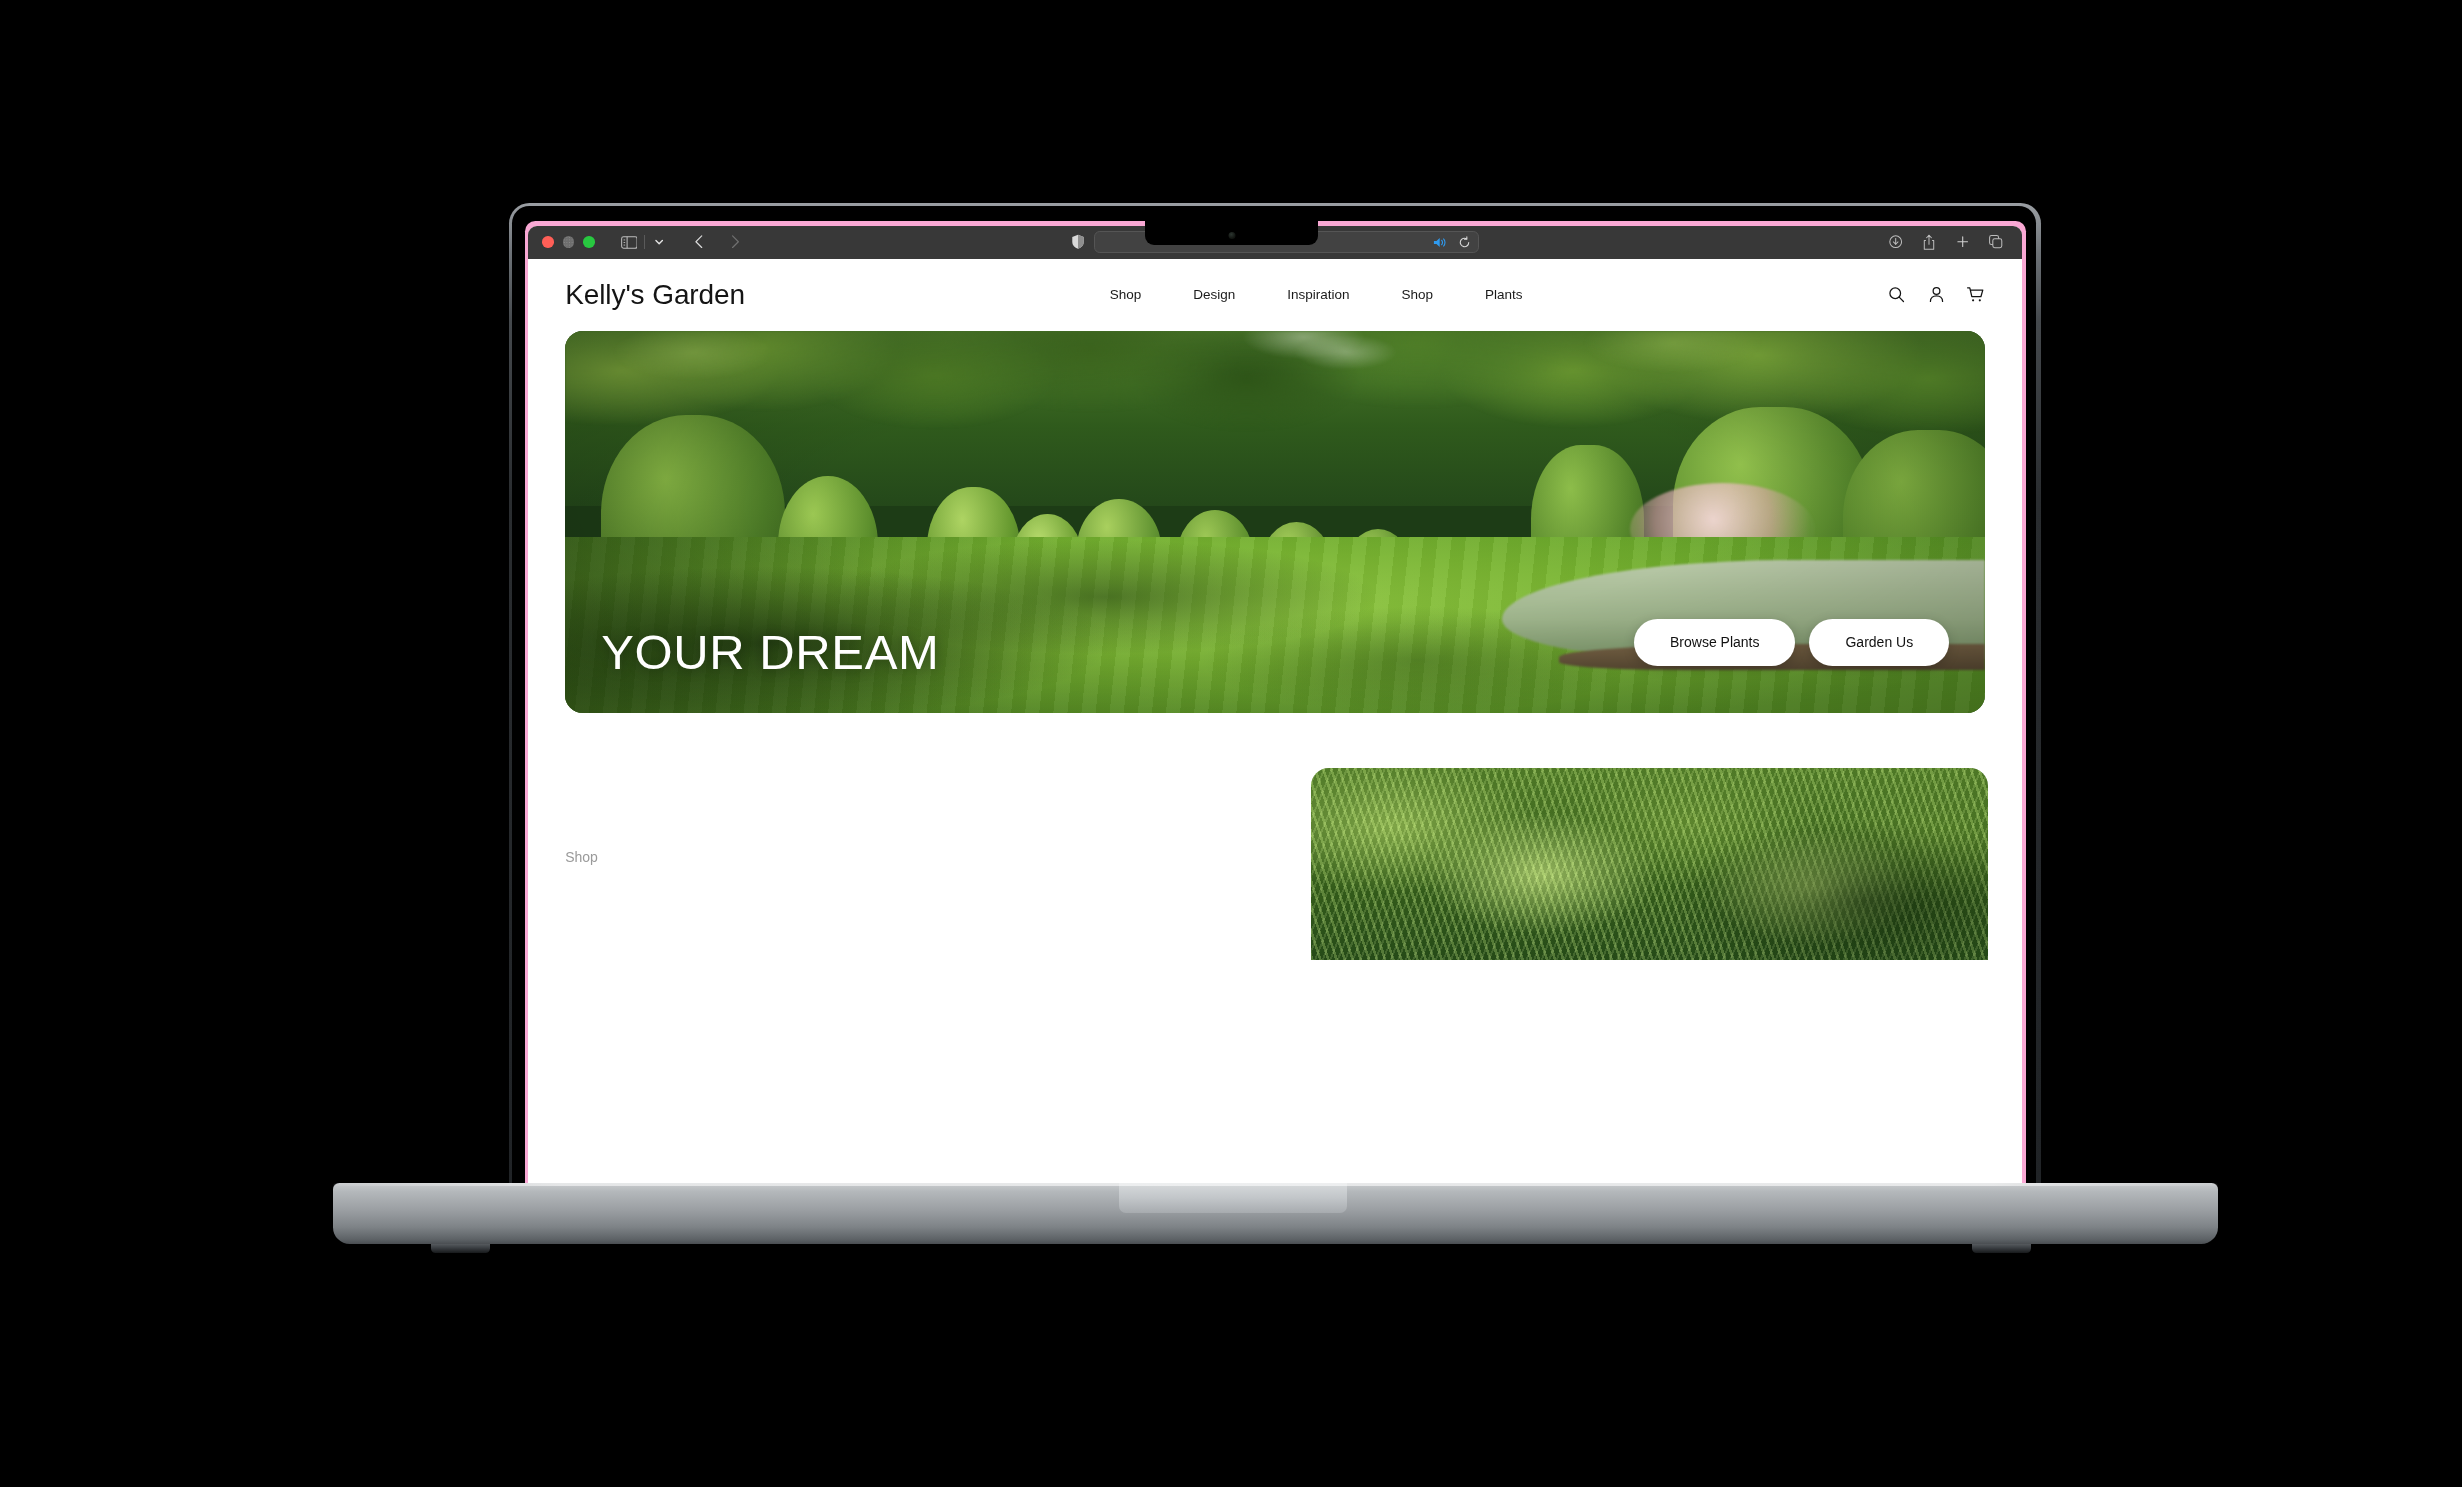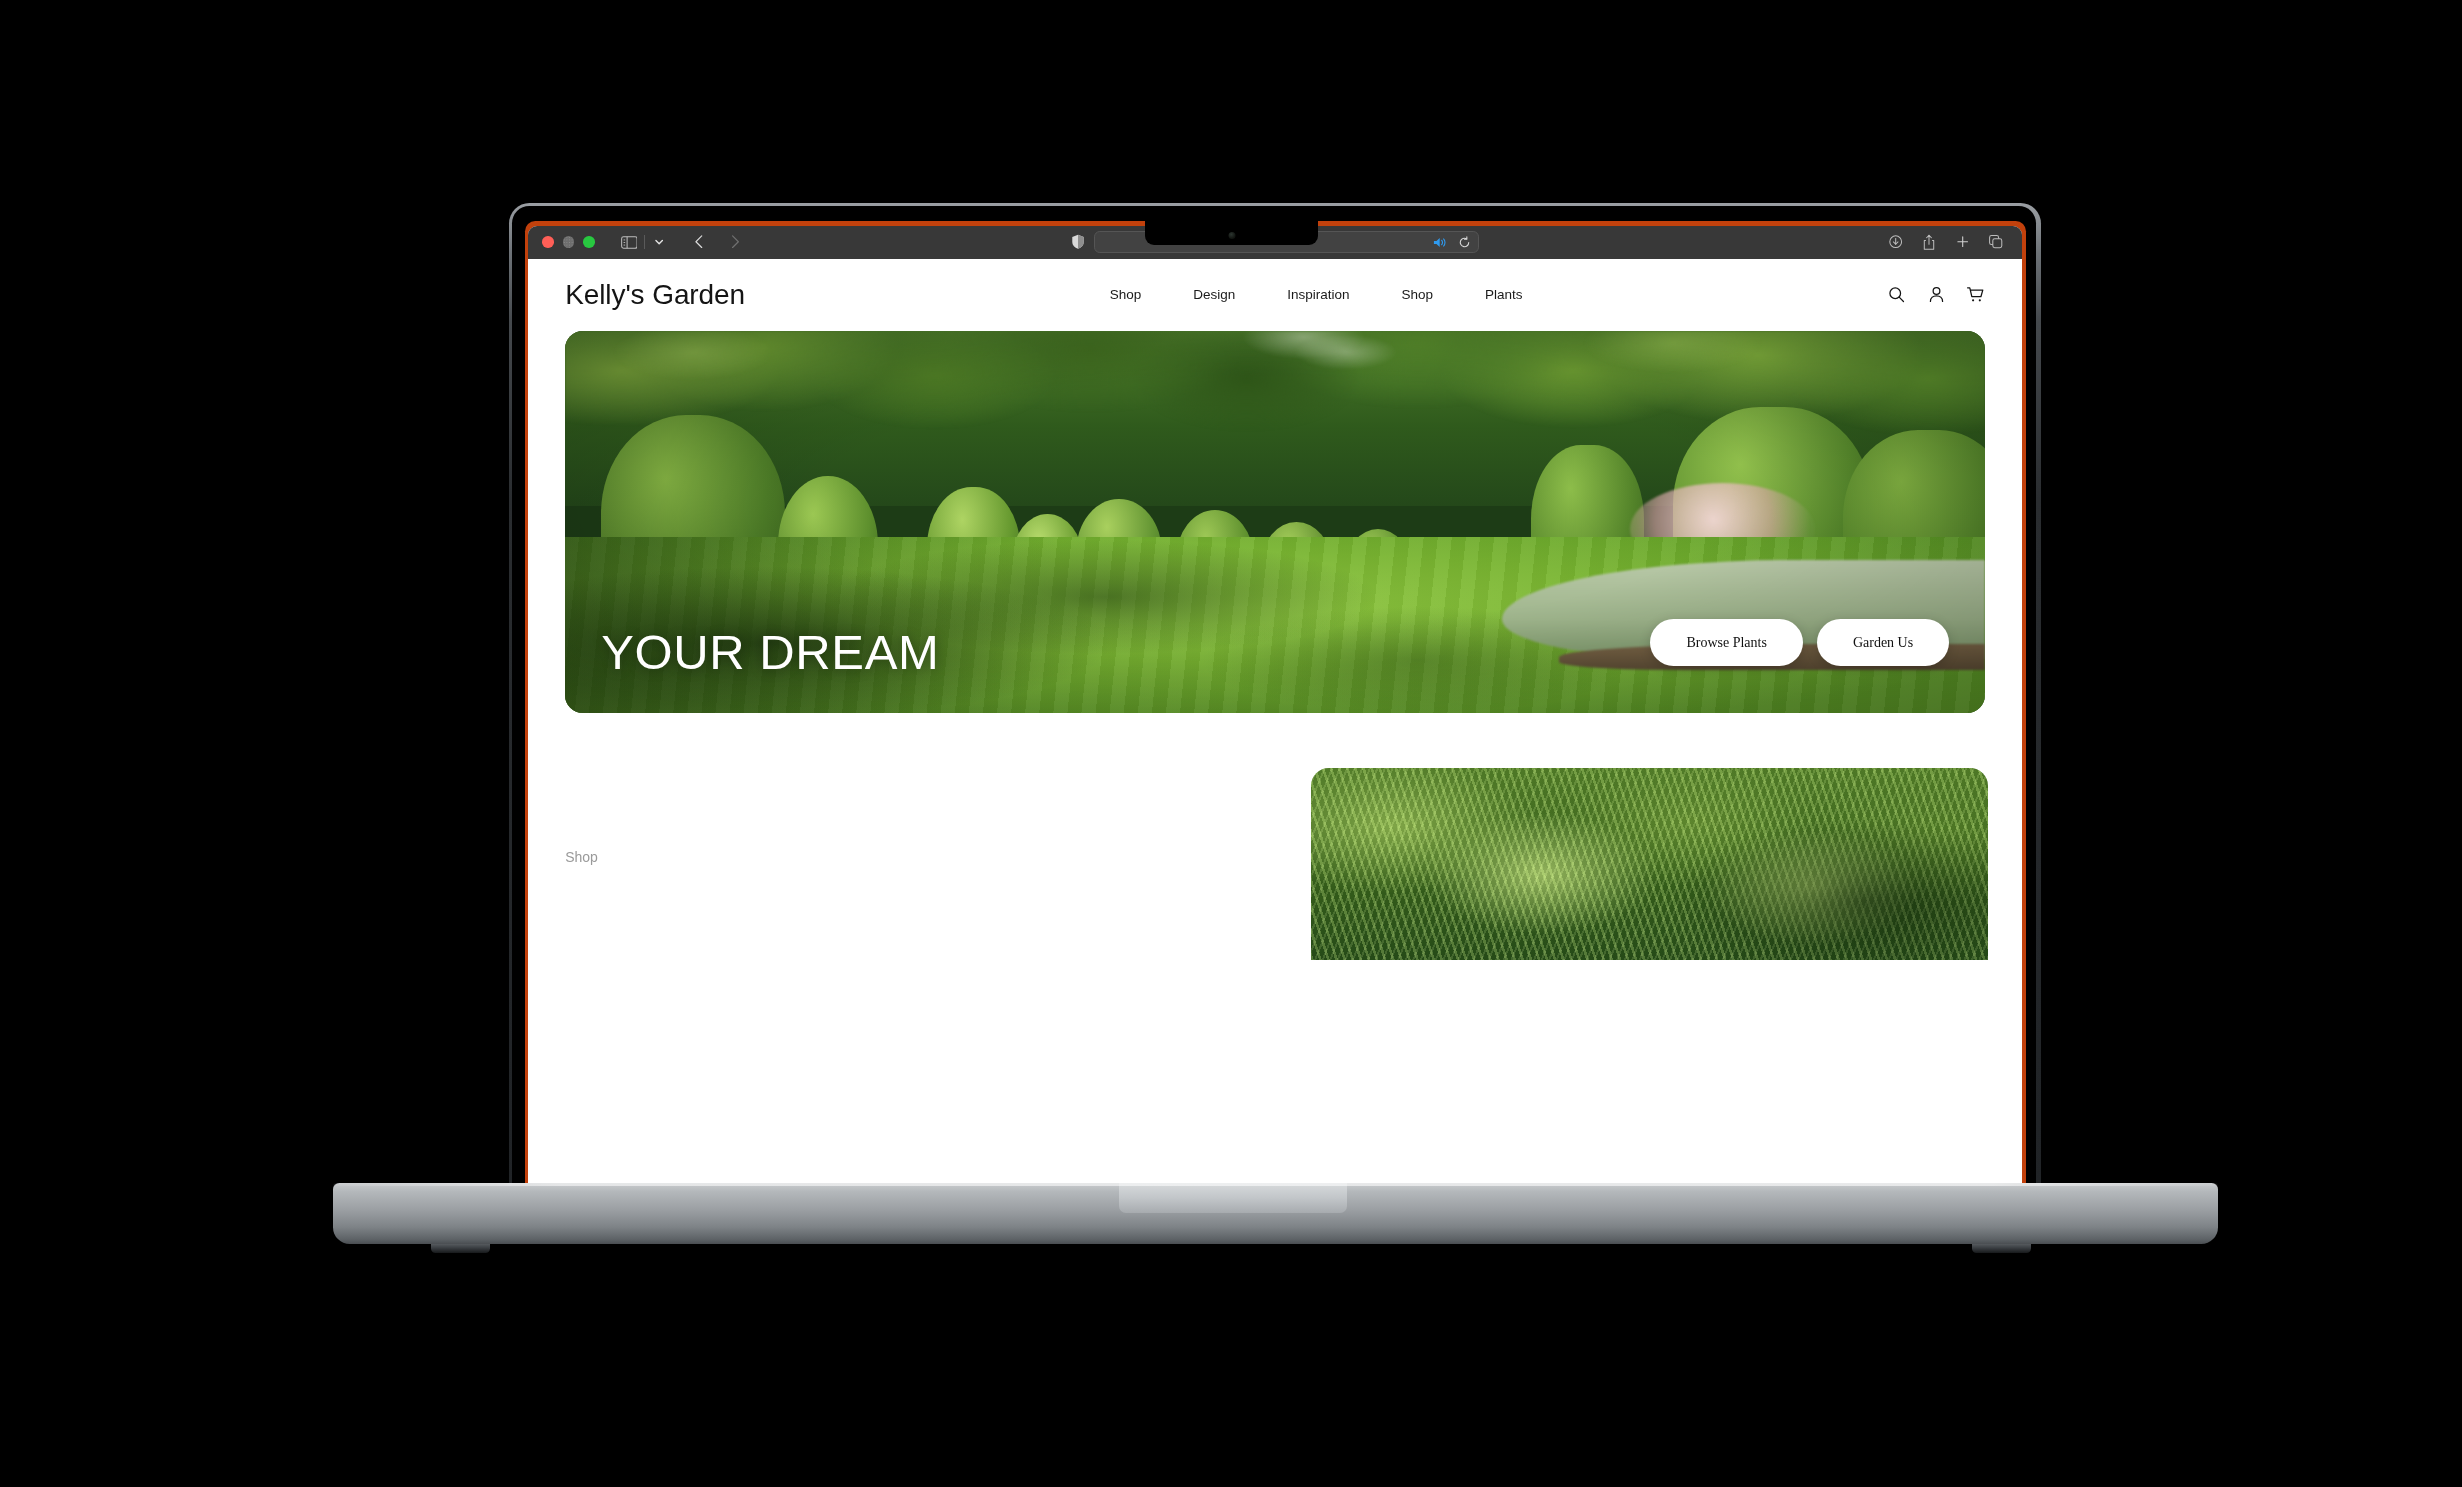--- a/index.html
+++ b/index.html
@@ -12,21 +12,21 @@
   .laptop{ position:absolute; left:0; top:0; width:2462px; height:1488px; }
   .lid-edge{ position:absolute; left:509px; top:203px; width:1532px; height:984px;
         border-radius:20.5px 20.5px 3.8px 3.8px;
         background:linear-gradient(180deg,#9a9ea3 0%, #6e7378 5%, #45494d 12%, #2a2d30 30%, #202326 100%);
         z-index:0; }
   .lid-inner{ position:absolute; left:512px; top:206px; width:1524px; height:979px;
         background:#000; border-radius:17.3px 17.3px 2.6px 2.6px; z-index:1; }
 
   
   .screen{ position:absolute; left:525px; top:221px; width:1501px; height:963px;
-        background:#c2410c; border-radius:10.3px 10.3px 0 0; overflow:hidden; z-index:2; }
+        background:#f9a8d4; border-radius:10.3px 10.3px 0 0; overflow:hidden; z-index:2; }
 
   
   .notch{ position:absolute; left:1145px; top:221px; width:173px; height:24.4px;
         background:#000; border-radius:0 0 9px 9px; z-index:9; }
   .camera{ position:absolute; left:50%; top:11px; transform:translateX(-50%);
         width:7px; height:7px; border-radius:50%;
         background:radial-gradient(circle at 40% 35%, #2c3530 0%, #131713 60%, #0a0c0a 100%); }
 
   
   .browser{ position:absolute; left:528px; top:225px; width:1494px; height:957px;
@@ -127,21 +127,21 @@
 
   .hero-vig{ position:absolute; inset:0;
         background:radial-gradient(ellipse 80% 80% at 50% 45%, rgba(0,0,0,0) 40%, rgba(0,0,0,.30) 100%); }
 
   .hero-content{ position:absolute; left:0; right:0; bottom:0; padding:0 36px 33px;
         display:flex; align-items:flex-end; justify-content:space-between; }
   .headline{ color:#fff; font-size:49px; line-height:1.12; font-weight:400;
         letter-spacing:0.6px; text-shadow:0 1.3px 11.5px rgba(0,0,0,.35); }
   .cta-row{ display:flex; gap:14px; margin-bottom:14px; }
   .cta{ background:#fff; color:#111; border:none; border-radius:641px;
-        font-size:14px; font-family:Liberation Serif, serif;
+        font-size:14px; font-family:Liberation Sans, sans-serif;
         padding:0 36px; height:47px; line-height:47px; white-space:nowrap;
         box-shadow:0 2.6px 11.5px rgba(0,0,0,.18); }
 
   
   .lower{ position:relative; margin-top:55px; padding:0 37px; display:flex;
           justify-content:space-between; align-items:flex-start; }
   .section-label{ font-size:14px; color:#9a9a9a; margin-top:81px; }
   .fern-card{ width:677px; height:192px; border-radius:18px 18px 0 0;
         overflow:hidden; position:relative; margin-right:-2.6px; }
   .fern-bg{ position:absolute; inset:0;

